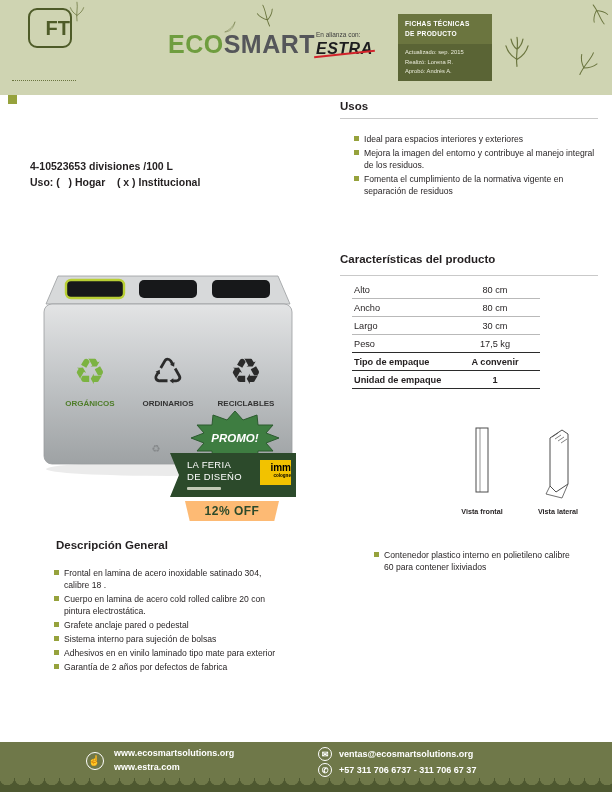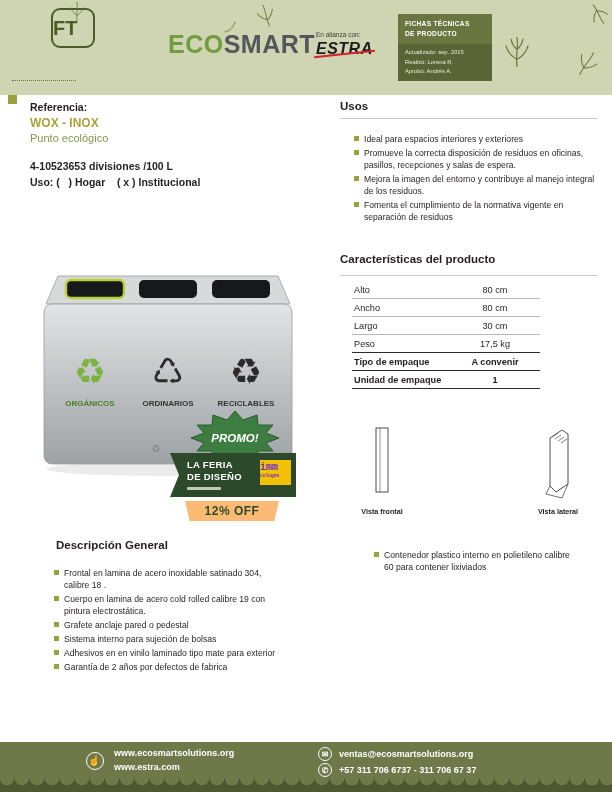--- a/index.html
+++ b/index.html
@@ -4,21 +4,21 @@
 <style>
   * { margin:0; padding:0; box-sizing:border-box; }
   html,body { background:#ffffff; }
   .page { position:relative; width:612px; height:792px; background:#ffffff;
           font-family:"Liberation Sans", sans-serif; color:#231f20; overflow:hidden; }
 
   
   .hdr { position:absolute; left:0; top:0; width:612px; height:95px; background:#cfd4b2; }
   .ft-badge { position:absolute; left:28px; top:8px; width:44px; height:40px;
               border:2.5px solid #4e5b28; border-radius:9px; color:#4e5b28;
-              font-weight:700; font-size:20px; display:flex; align-items:center; justify-content:flex-start;margin-left:23px; }
+              font-weight:700; font-size:20px; display:flex; align-items:center; justify-content:flex-end; }
   .dotted-line { position:absolute; left:12px; top:80px; width:64px; border-top:1.6px dotted #6b753f; }
   .logo-wrap { position:absolute; left:168px; top:30px; font-size:25px; font-weight:700; letter-spacing:.5px; }
   .logo-eco { color:#6f9d3f; }
   .logo-smart { color:#55565a; }
   .logo-leaf { position:absolute; left:222px; top:20px; }
   .alliance { position:absolute; left:316px; top:31px; }
   .alliance-label { font-size:6.5px; color:#3c3c3c; margin-bottom:2px; }
   .alliance-name { font-size:16px; font-weight:900; font-style:italic; color:#1d1d1f;
                    position:relative; display:inline-block; letter-spacing:.5px; }
   .alliance-name::after { content:""; position:absolute; left:-2px; right:-2px; bottom:3px;
@@ -50,37 +50,37 @@
 
   .car-title { position:absolute; left:340px; top:253px; }
   .car-rule { left:340px; top:275px; width:258px; }
   .spec-table { position:absolute; left:352px; top:281px; width:188px; font-size:9.2px; }
   .spec-row { display:flex; align-items:center; padding:3.5px 2px; border-bottom:1px solid #b9b9b9; }
   .spec-row .lbl { flex:1; }
   .spec-row .val { width:86px; text-align:center; }
   .spec-row.blackline { border-bottom:1.4px solid #2b2b2b; }
   .spec-row.strong { font-weight:700; border-bottom:1.4px solid #2b2b2b; }
 
-  .views { position:absolute; left:344px; top:424px; width:252px; display:flex; justify-content:space-between; }
+  .views { position:absolute; left:344px; top:424px; width:252px; display:flex; justify-content:flex-end; }
   .view { width:76px; text-align:center; }
   .view svg { display:block; margin:0 auto; }
   .view-label { font-size:7.2px; font-weight:700; margin-top:5px; }
   .view path, .view rect, .view line { stroke:#4d4d4d; fill:none; }
   .note { position:absolute; left:362px; top:549px; width:208px; }
 
   
   .bin-wrap { position:absolute; left:26px; top:264px; width:288px; height:252px; }
   .star-wrap { position:absolute; left:190px; top:410px; }
   .ribbon { position:absolute; left:170px; top:453px; width:126px; height:44px; background:#2c4a2b;
             clip-path:polygon(9px 50%, 0 0, 100% 0, 100% 100%, 0 100%);
             color:#fff; padding:6px 4px 6px 17px; }
-  .ribbon-line { font-size:9.5px; font-weight:700; letter-spacing:.3px; line-height:1.3; }
+  .ribbon-line { font-size:9.5px; font-weight:400; letter-spacing:.3px; line-height:1.3; }
   .fineprint { width:34px; height:3px; background:#e9ead9; margin-top:3px; border-radius:1px; opacity:.8; }
   .imm { position:absolute; right:5px; top:7px; width:31px; height:25px; background:#f2c200;
-         color:#6d28d9; text-align:left; padding-top:2px;font-family:Liberation Mono, monospace; }
+         color:#000000; text-align:right; padding-top:2px; }
   .imm-top { font-size:10px; font-weight:900; line-height:1.1; }
   .imm-bottom { font-size:4.6px; font-weight:700; }
   .discount { position:absolute; left:185px; top:501px; width:94px; height:20px; background:#fdba74;
               display:flex; align-items:center; justify-content:center; font-size:12px; font-weight:800;
               color:#2c4a2b; clip-path:polygon(0 0,100% 0,95% 100%,5% 100%); letter-spacing:.5px; }
 
   
   .desc-title { position:absolute; left:56px; top:539px; }
   .desc-list { position:absolute; left:42px; top:567px; width:240px; }
 
@@ -144,41 +144,32 @@
     <svg class="sprig" style="left:572px; top:48px; transform:rotate(32deg);" width="30" height="30" viewBox="0 0 40 40">
       <path d="M20 38 C 18 25, 22 14, 20 4 M20 28 C 14 24, 10 20, 8 14 M20 28 C 26 24, 30 20, 32 14"></path>
     </svg>
     <svg class="sprig" style="left:586px; top:2px; transform:rotate(150deg);" width="26" height="26" viewBox="0 0 40 40">
       <path d="M20 38 C 18 25, 22 14, 20 4 M20 28 C 14 24, 10 20, 8 14 M20 28 C 26 24, 30 20, 32 14"></path>
     </svg>
   </div>
 
   <div class="accent-square"></div>
 
-  <div class="ref">
-    <div class="ref-label">Referencia:</div>
-    <div class="ref-code">WOX - INOX</div>
-    <div class="ref-name">Punto ecológico</div>
-  </div>
   <div class="sku-line">
     <span>4-1052365</span>
     <span>3 divisiones /100 L</span>
   </div>
   <div class="use-line">Uso: (   ) Hogar    ( x ) Institucional</div>
 
   <div class="col-title usos-title">Usos</div>
   <div class="rule usos-rule"></div>
   <div class="usos-list">
     <div class="bullet">
         <span class="sq"></span>
         <span>Ideal para espacios interiores y exteriores</span>
-      </div>
-    <div class="bullet">
-        <span class="sq"></span>
-        <span>Promueve la correcta disposición de residuos en oficinas, pasillos, recepciones y salas de espera.</span>
       </div>
     <div class="bullet">
         <span class="sq"></span>
         <span>Mejora la imagen del entorno y contribuye al manejo integral de los residuos.</span>
       </div>
     <div class="bullet">
         <span class="sq"></span>
         <span>Fomenta el cumplimiento de la normativa vigente en separación de residuos</span>
       </div>
   </div>
@@ -280,21 +271,21 @@
   <div class="discount">12% OFF</div>
 
   <div class="col-title desc-title">Descripción General</div>
   <div class="desc-list">
     <div class="bullet">
         <span class="sq"></span>
         <span>Frontal en lamina de acero inoxidable satinado 304, calibre 18 .</span>
       </div>
     <div class="bullet">
         <span class="sq"></span>
-        <span>Cuerpo en lamina de acero cold rolled calibre 19 con pintura electrostática.</span>
+        <span>Cuerpo en lamina de acero cold rolled calibre 20 con pintura electrostática.</span>
       </div>
     <div class="bullet">
         <span class="sq"></span>
         <span>Grafete anclaje pared o pedestal</span>
       </div>
     <div class="bullet">
         <span class="sq"></span>
         <span>Sistema interno para sujeción de bolsas</span>
       </div>
     <div class="bullet">

